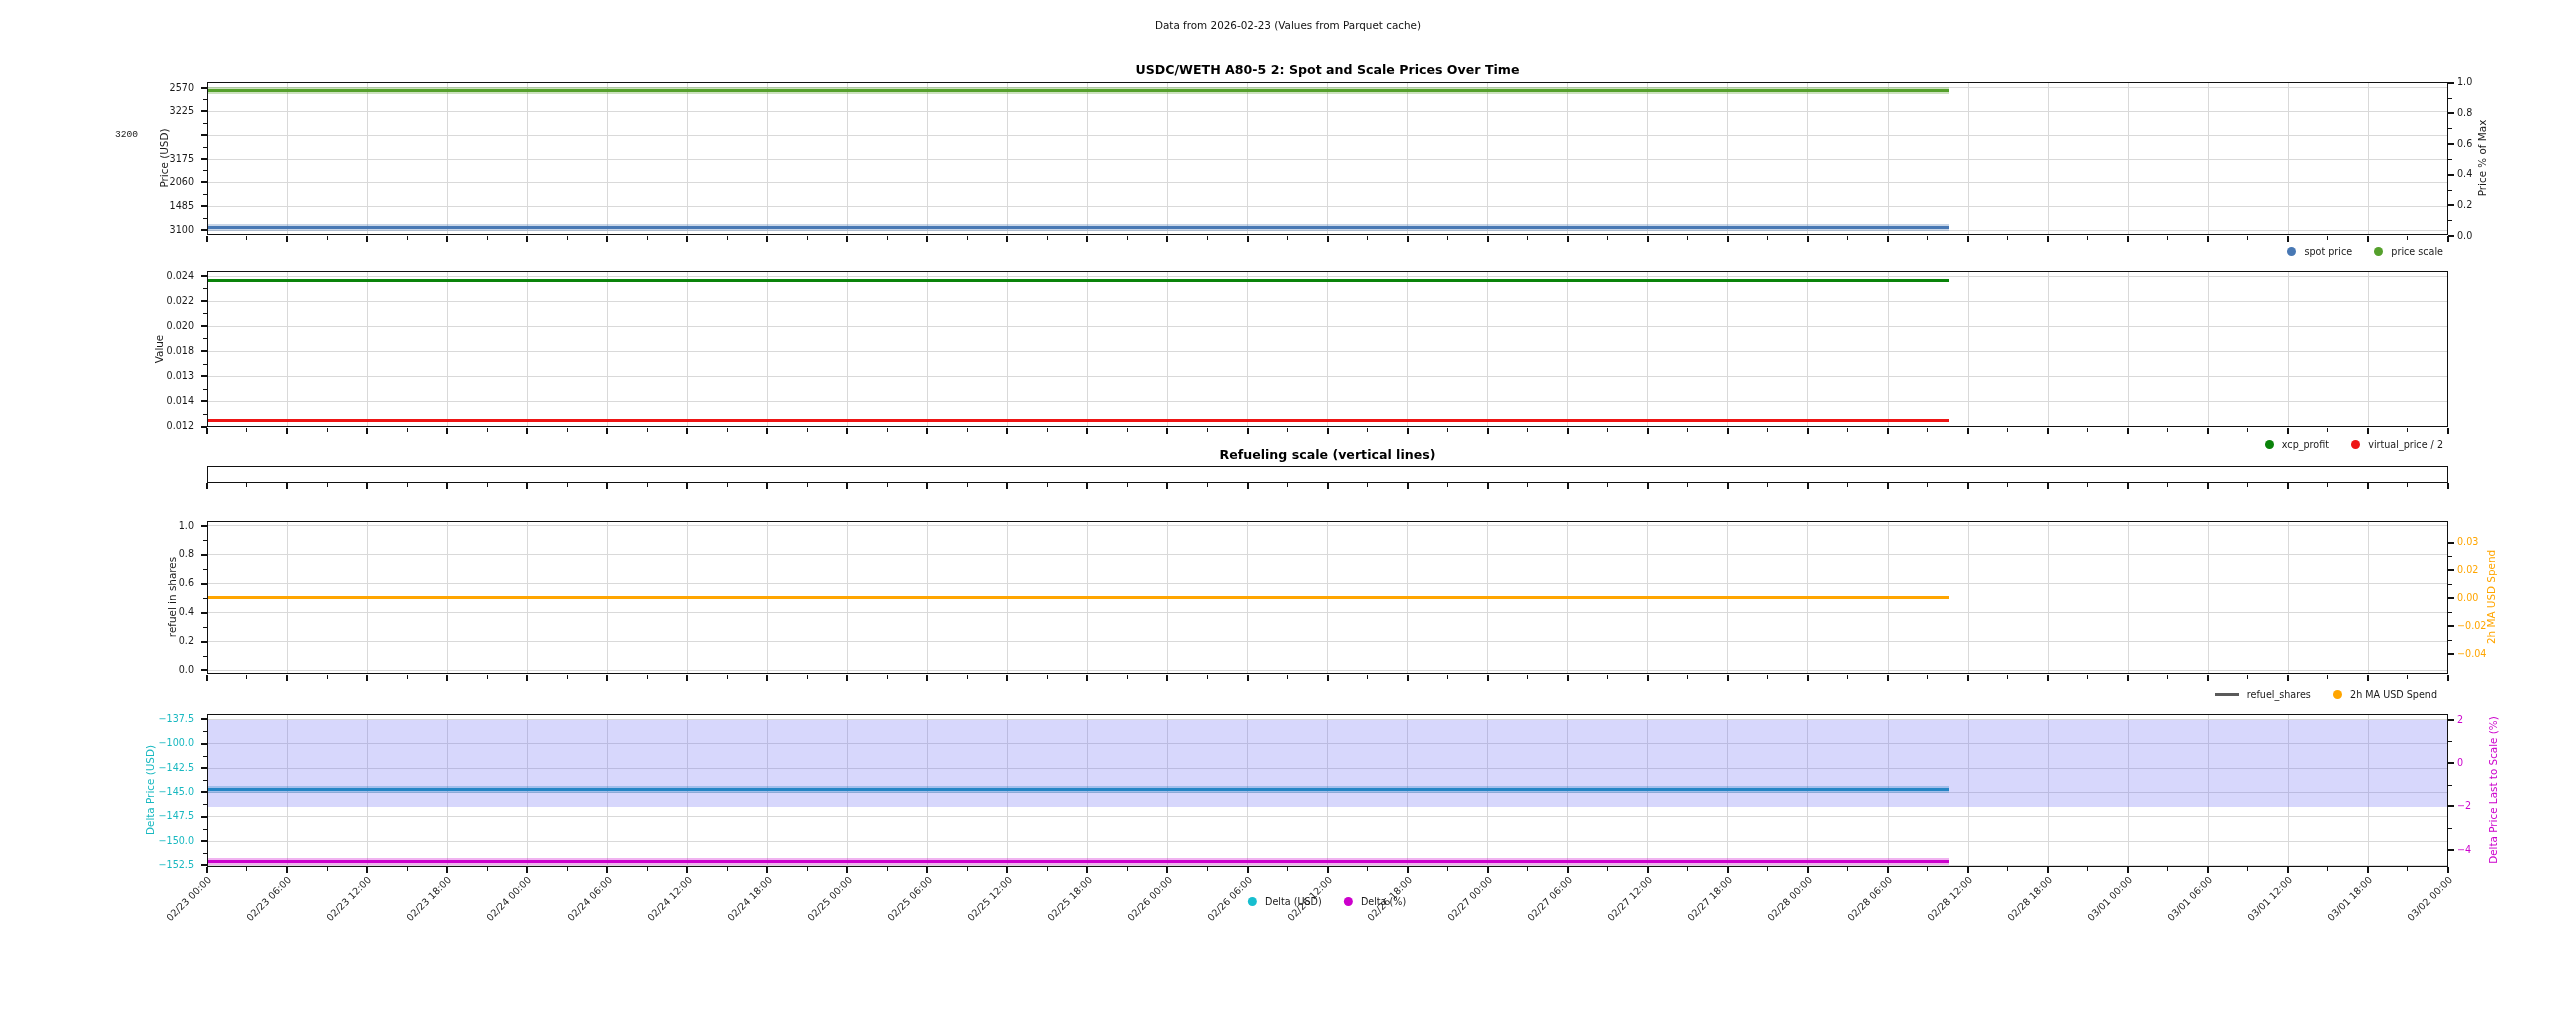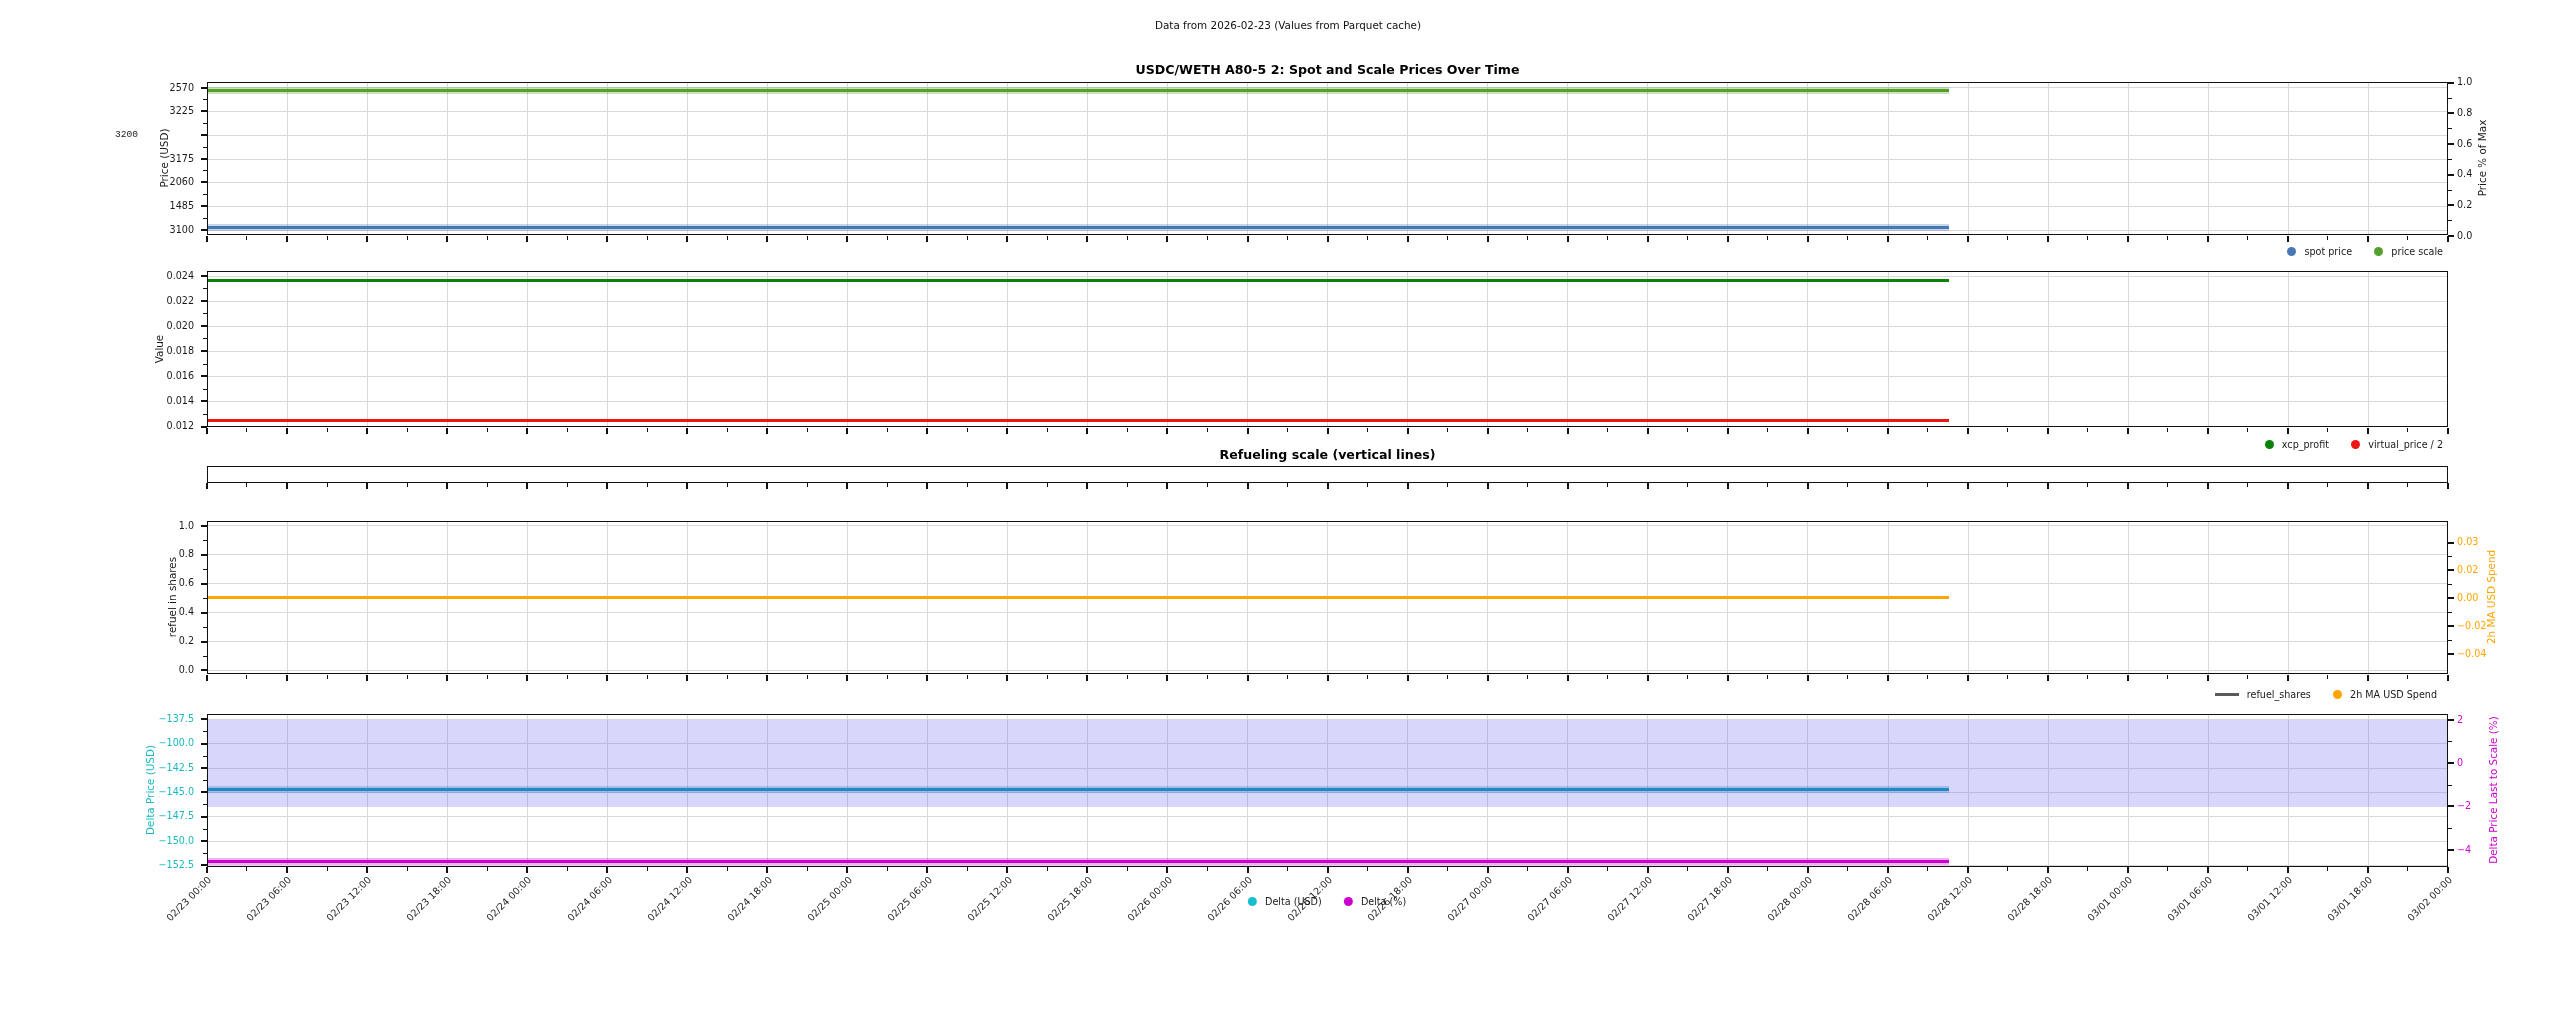--- a/index.html
+++ b/index.html
@@ -217,21 +217,21 @@
       <div class="tick" style="left: 201px; top: 300px; width: 6px; height: 1.5px;"></div>
       <div class="ylab" style="left: 115px; top: 295px; width: 79px; text-align: right; color: rgb(26, 26, 26);">0.022</div>
       <div class="tick" style="left: 203px; top: 313px; width: 3.7px; height: 1.1px;"></div>
       <div class="tick" style="left: 201px; top: 325px; width: 6px; height: 1.5px;"></div>
       <div class="ylab" style="left: 115px; top: 320px; width: 79px; text-align: right; color: rgb(26, 26, 26);">0.020</div>
       <div class="tick" style="left: 203px; top: 338px; width: 3.7px; height: 1.1px;"></div>
       <div class="tick" style="left: 201px; top: 350px; width: 6px; height: 1.5px;"></div>
       <div class="ylab" style="left: 115px; top: 345px; width: 79px; text-align: right; color: rgb(26, 26, 26);">0.018</div>
       <div class="tick" style="left: 203px; top: 364px; width: 3.7px; height: 1.1px;"></div>
       <div class="tick" style="left: 201px; top: 375px; width: 6px; height: 1.5px;"></div>
-      <div class="ylab" style="left: 115px; top: 370px; width: 79px; text-align: right; color: rgb(26, 26, 26);">0.016</div>
+      <div class="ylab" style="left: 115px; top: 370px; width: 79px; text-align: right; color: rgb(26, 26, 26);">0.013</div>
       <div class="tick" style="left: 203px; top: 389px; width: 3.7px; height: 1.1px;"></div>
       <div class="tick" style="left: 201px; top: 400px; width: 6px; height: 1.5px;"></div>
       <div class="ylab" style="left: 115px; top: 395px; width: 79px; text-align: right; color: rgb(26, 26, 26);">0.014</div>
       <div class="tick" style="left: 203px; top: 414px; width: 3.7px; height: 1.1px;"></div>
       <div class="tick" style="left: 201px; top: 426px; width: 6px; height: 1.5px;"></div>
       <div class="ylab" style="left: 115px; top: 420px; width: 79px; text-align: right; color: rgb(26, 26, 26);">0.012</div>
       <div class="axlab" style="left: 48px; top: 343px; width: 222px; color: rgb(26, 26, 26);">Value</div>
       <div class="tick" style="left: 206px; top: 428px; width: 1.5px; height: 6px;"></div>
       <div class="tick" style="left: 246px; top: 428px; width: 1.1px; height: 3.7px;"></div>
       <div class="tick" style="left: 286px; top: 428px; width: 1.5px; height: 6px;"></div>

